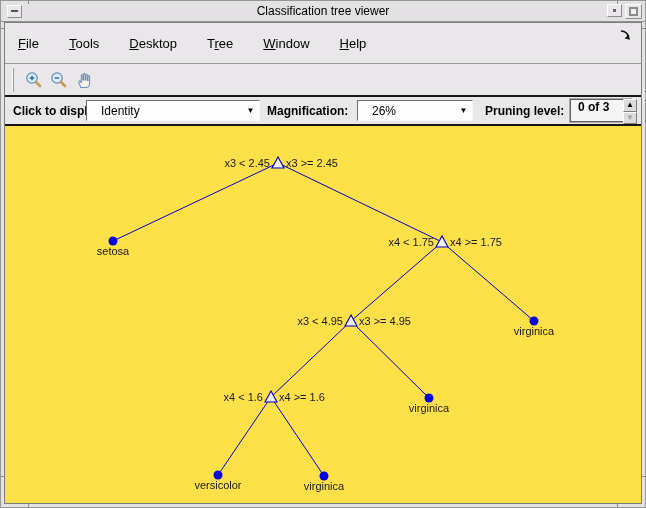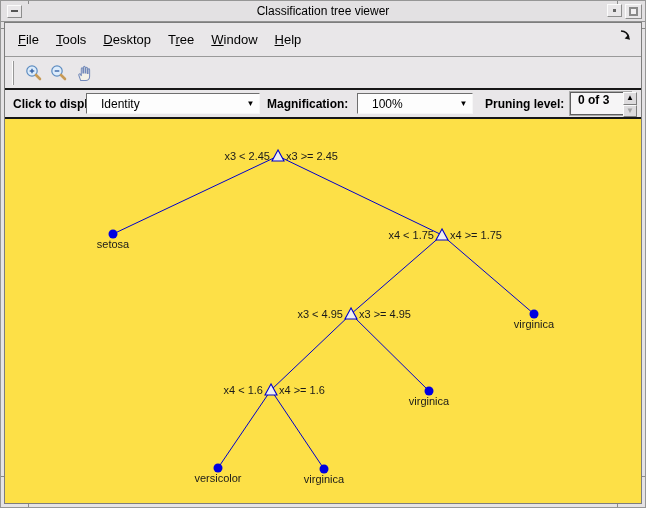--- a/index.html
+++ b/index.html
@@ -36,22 +36,22 @@
   .content {
     position:absolute; top:21px; left:3px; right:3px; bottom:3px;
     border:1px solid #7d7d7d; background:#e9e7e9;
     display:flex; flex-direction:column;
   }
   
   .notch { position:absolute; background:#8a8a8a; }
 
   
   .menubar {
-    height:34px; display:flex; align-items:center;
-    padding-left:13px; gap:17px; font-size:13px;
+    height:41px; display:flex; align-items:center;
+    padding-left:13px; gap:30px; font-size:13px;
     border-bottom:1px solid #9a9a9a; position:relative; flex:0 0 auto;
   }
   .menu-item { cursor:default; color:#000; }
   .menu-item u { text-decoration:underline; }
   .dock-arrow { position:absolute; right:9px; top:6px; }
 
   
   .toolbar {
     height:31px; display:flex; align-items:center;
     padding-left:7px; flex:0 0 auto; position:relative;
@@ -150,21 +150,21 @@
     </div>
 
     <div class="controlbar">
       <span class="ctl-label" style="left:8px;">Click to display:</span>
       <div class="combo" style="left:81px; width:174px;">
         <span>Identity</span>
         <span class="arrow">▼</span>
       </div>
       <span class="ctl-label" style="left:262px;">Magnification:</span>
       <div class="combo" style="left:352px; width:116px;">
-        <span>100%</span>
+        <span>26%</span>
         <span class="arrow">▼</span>
       </div>
       <span class="ctl-label" style="left:480px;">Pruning level:</span>
       <div class="prunebox" style="left:565px; width:61px;">
         <span>0 of 3</span>
       </div>
       <div class="spinner" style="right:4px;">
         <div class="spin-btn spin-up">▲</div>
         <div class="spin-btn spin-down">▼</div>
       </div>

